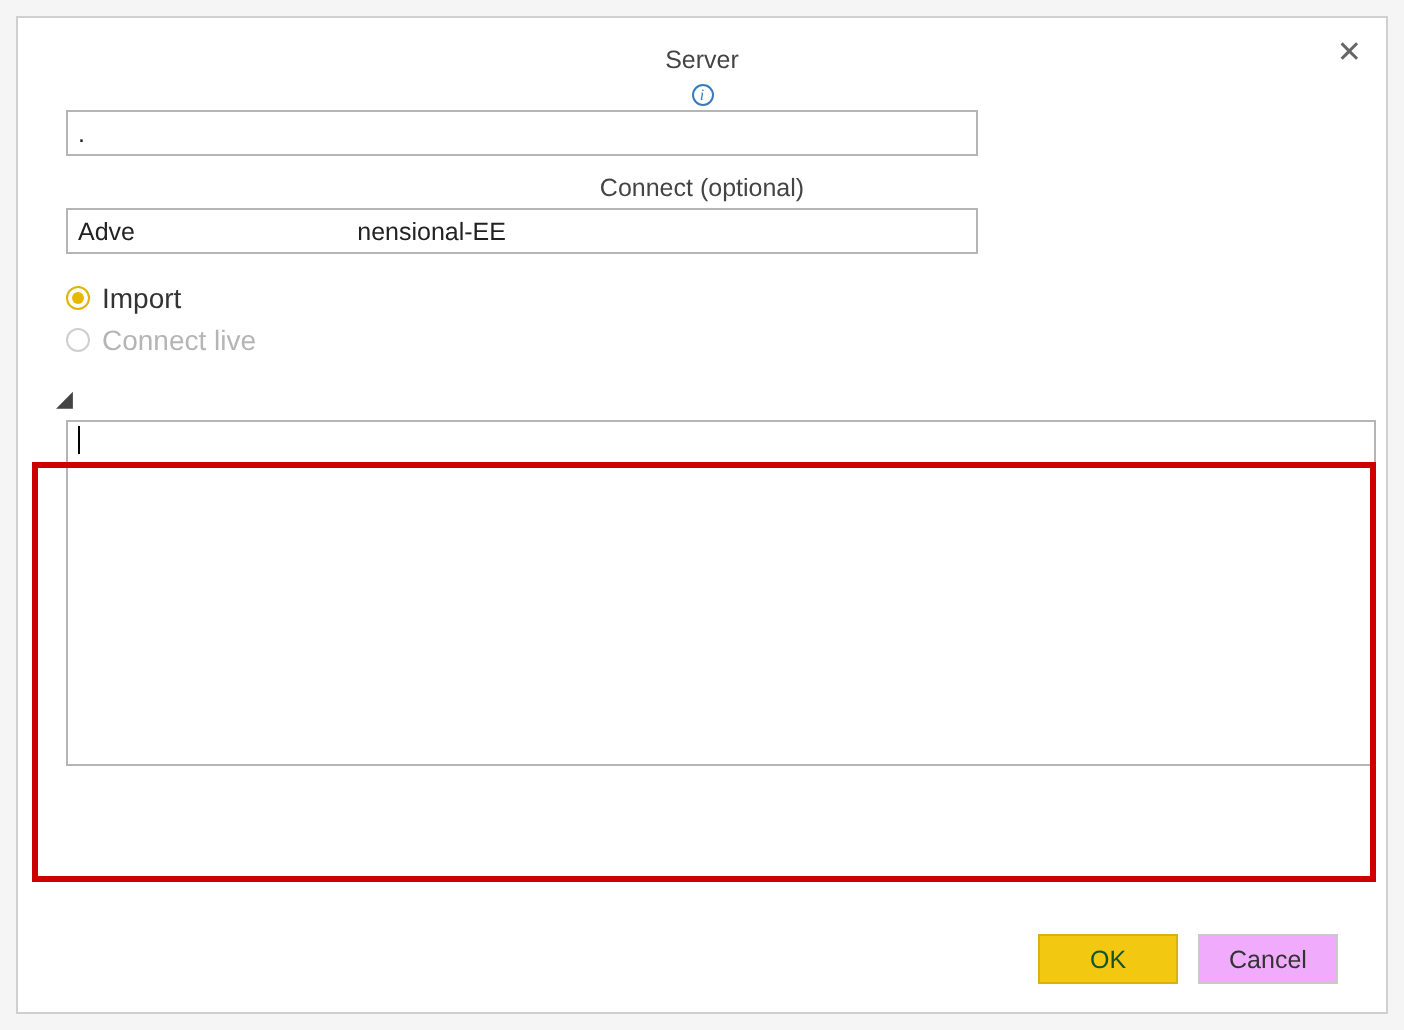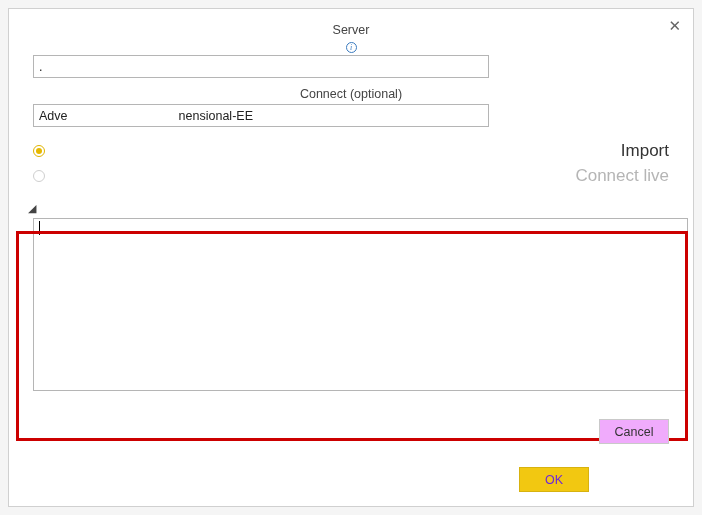--- a/index.html
+++ b/index.html
@@ -69,24 +69,23 @@
       color: #222;
       margin-bottom: 9px;
       background:#fff;
     }
     .text-input:last-of-type { margin-bottom: 8px; }
     .radio-group { margin-top: 6px; }
     .radio-row {
       display: flex;
       align-items: center;
       gap: 6px;
-      font-size: 17px;
+      font-size: 14px;
       color: #333;
       margin-bottom: 5px;
-      justify-content: space-between;
     }
     .radio-row.disabled { color: #b5b5b5; }
     .radio-outer {
       width: 12px;
       height: 12px;
       border: 1px solid #888;
       border-radius: 50%;
       display: inline-flex;
       align-items: center;
       justify-content: center;
@@ -148,21 +147,21 @@
     }
     .btn {
       height: 25px;
       min-width: 70px;
       border: 1px solid #c9c9c9;
       font-size: 12.5px;
       font-family: inherit;
       cursor: pointer;
       padding: 0 14px;
     }
-    .btn-primary { background: #f2c811; color: #6d28d9; border-color:#d7b20f;margin-top:48px;}
+    .btn-primary { background: #f2c811; color: #14532d; border-color:#d7b20f;}
     .btn-secondary { background: #f0abfc; color: #333; }
     .cursor-caret{
       display:inline-block;
       width:1px;
       height:14px;
       background:#000;
       vertical-align:top;
       position:relative;
       top:3px;
     }

